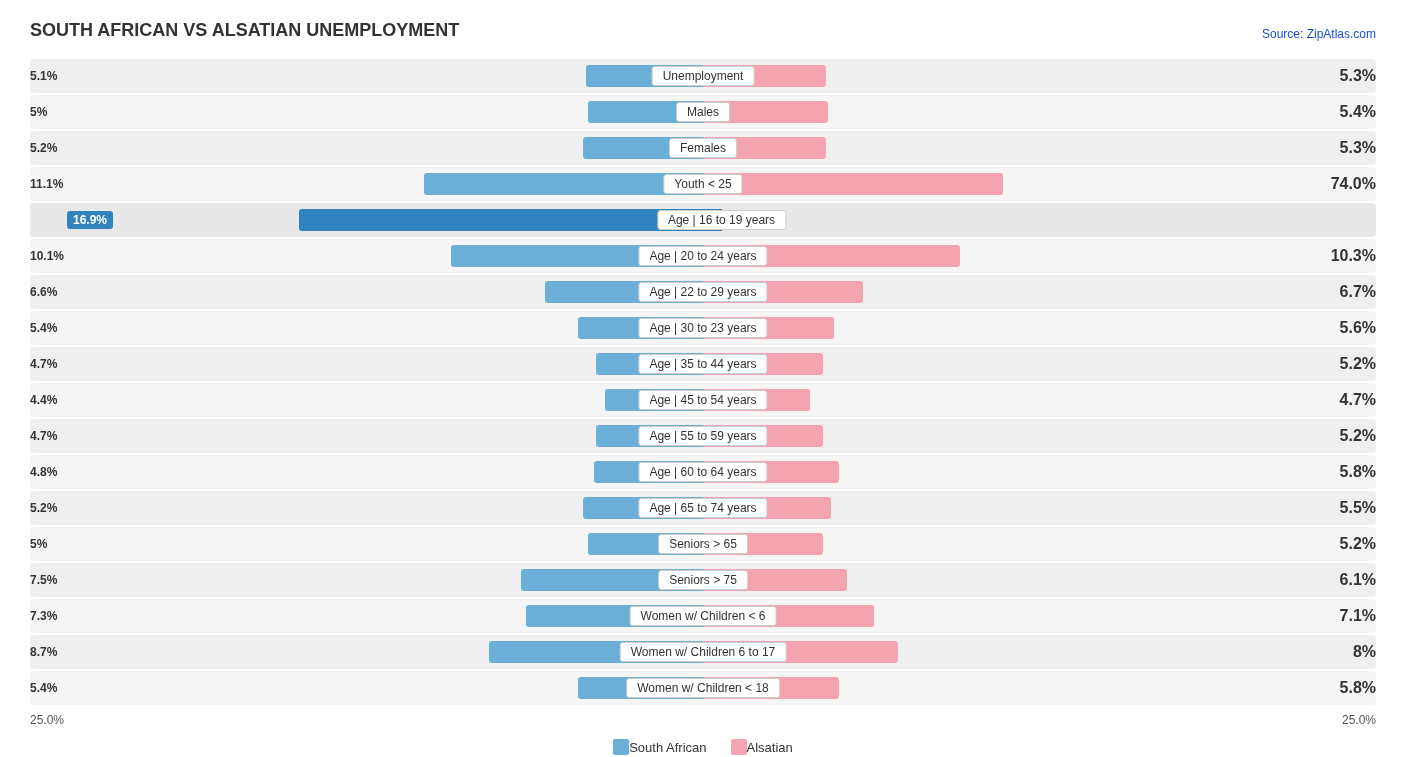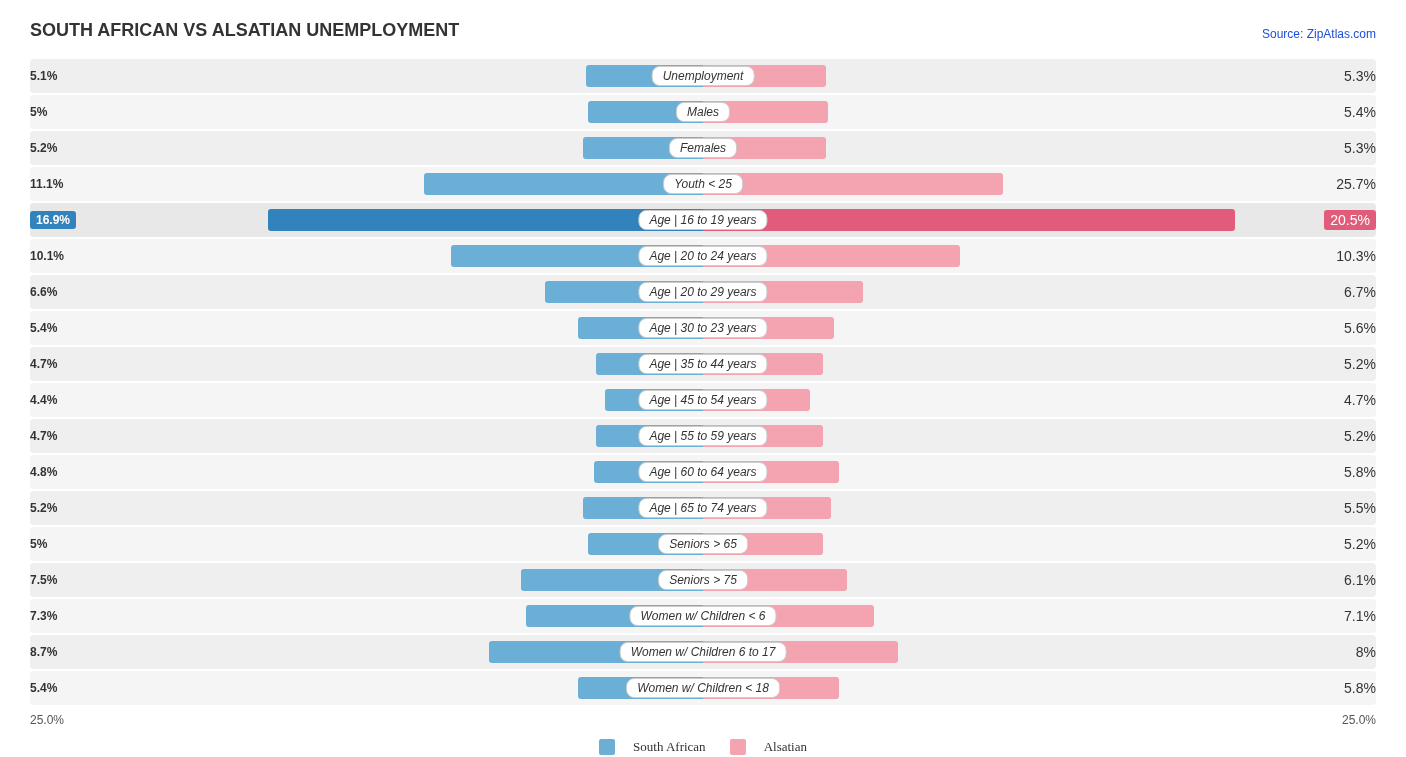--- a/index.html
+++ b/index.html
@@ -92,29 +92,28 @@
       width: 0;
       position: relative;
       z-index: 3;
       display: flex;
       align-items: center;
       justify-content: center;
     }
     .center-label span {
       background: #fff;
       border: 1px solid #ccc;
-      border-radius: 8px;
+      border-radius: 3px;
       padding: 2px 10px;
       font-size: 12px;
       white-space: nowrap;
       position: absolute;
       left: 50%;
       transform: translateX(-50%);
       color: #333;
-      font-style: italic;
     }
     
     .right-section {
       display: flex;
       align-items: center;
       width: 50%;
       height: 100%;
       position: relative;
     }
     .right-bar-wrap {
@@ -125,30 +124,31 @@
       justify-content: flex-start;
     }
     .right-bar {
       height: 22px;
       background: #f4a3b0;
       border-radius: 0 3px 3px 0;
     }
     .right-value {
       position: absolute;
       right: 0;
-      font-size: 14px;
+      font-size: 16px;
       color: #333;
-      font-weight: 400;
+      font-weight: 700;
       white-space: nowrap;
       z-index: 2;
     }
 
     
     .bar-row.highlight-row {
       background: #e8e8e8;
+      padding-left: 37px;
     }
     .bar-row.highlight-row .left-bar {
       background: #3182bd;
     }
     .bar-row.highlight-row .right-bar {
       background: #e05c7a;
     }
     .bar-row.highlight-row .left-value {
       background: #3182bd;
       color: #fff;
@@ -184,23 +184,22 @@
     .legend {
       display: flex;
       justify-content: center;
       align-items: center;
       gap: 24px;
       margin-top: 12px;
     }
     .legend-item {
       display: flex;
       align-items: center;
-      gap: 18px;
+      gap: 0;
       font-size: 13px;
-      font-family: Liberation Serif, serif;
     }
     .legend-box {
       width: 16px;
       height: 16px;
       border-radius: 2px;
     }
     .legend-box.blue { background: #6baed6; }
     .legend-box.pink { background: #f4a3b0; }
 
     
@@ -281,41 +280,35 @@
             <div class="left-bar" style="width: calc(44.4% - 20px);"></div>
           </div>
         </div>
         <div class="center-label">
           <span>Youth &lt; 25</span>
         </div>
         <div class="right-section">
           <div class="right-bar-wrap">
             <div class="right-bar" style="width: calc(47.6% - 20px);"></div>
           </div>
-          <span class="right-value">25.7%</span>
+          <span class="right-value">74.0%</span>
         </div>
       </div>
     </div>
       <div class="bar-row highlight-row">
       <div class="bar-row-inner">
         <div class="left-section">
           <span class="left-value">16.9%</span>
           <div class="left-bar-wrap">
             <div class="left-bar" style="width: calc(67.6% - 20px);"></div>
           </div>
         </div>
         <div class="center-label">
           <span>Age | 16 to 19 years</span>
         </div>
-        <div class="right-section">
-          <div class="right-bar-wrap">
-            <div class="right-bar" style="width: calc(82.0% - 20px);"></div>
-          </div>
-          <span class="right-value">20.5%</span>
-        </div>
       </div>
     </div>
       <div class="bar-row">
       <div class="bar-row-inner">
         <div class="left-section">
           <span class="left-value">10.1%</span>
           <div class="left-bar-wrap">
             <div class="left-bar" style="width: calc(40.4% - 20px);"></div>
           </div>
         </div>
@@ -332,21 +325,21 @@
     </div>
       <div class="bar-row">
       <div class="bar-row-inner">
         <div class="left-section">
           <span class="left-value">6.6%</span>
           <div class="left-bar-wrap">
             <div class="left-bar" style="width: calc(26.4% - 20px);"></div>
           </div>
         </div>
         <div class="center-label">
-          <span>Age | 20 to 29 years</span>
+          <span>Age | 22 to 29 years</span>
         </div>
         <div class="right-section">
           <div class="right-bar-wrap">
             <div class="right-bar" style="width: calc(26.8% - 20px);"></div>
           </div>
           <span class="right-value">6.7%</span>
         </div>
       </div>
     </div>
       <div class="bar-row">

